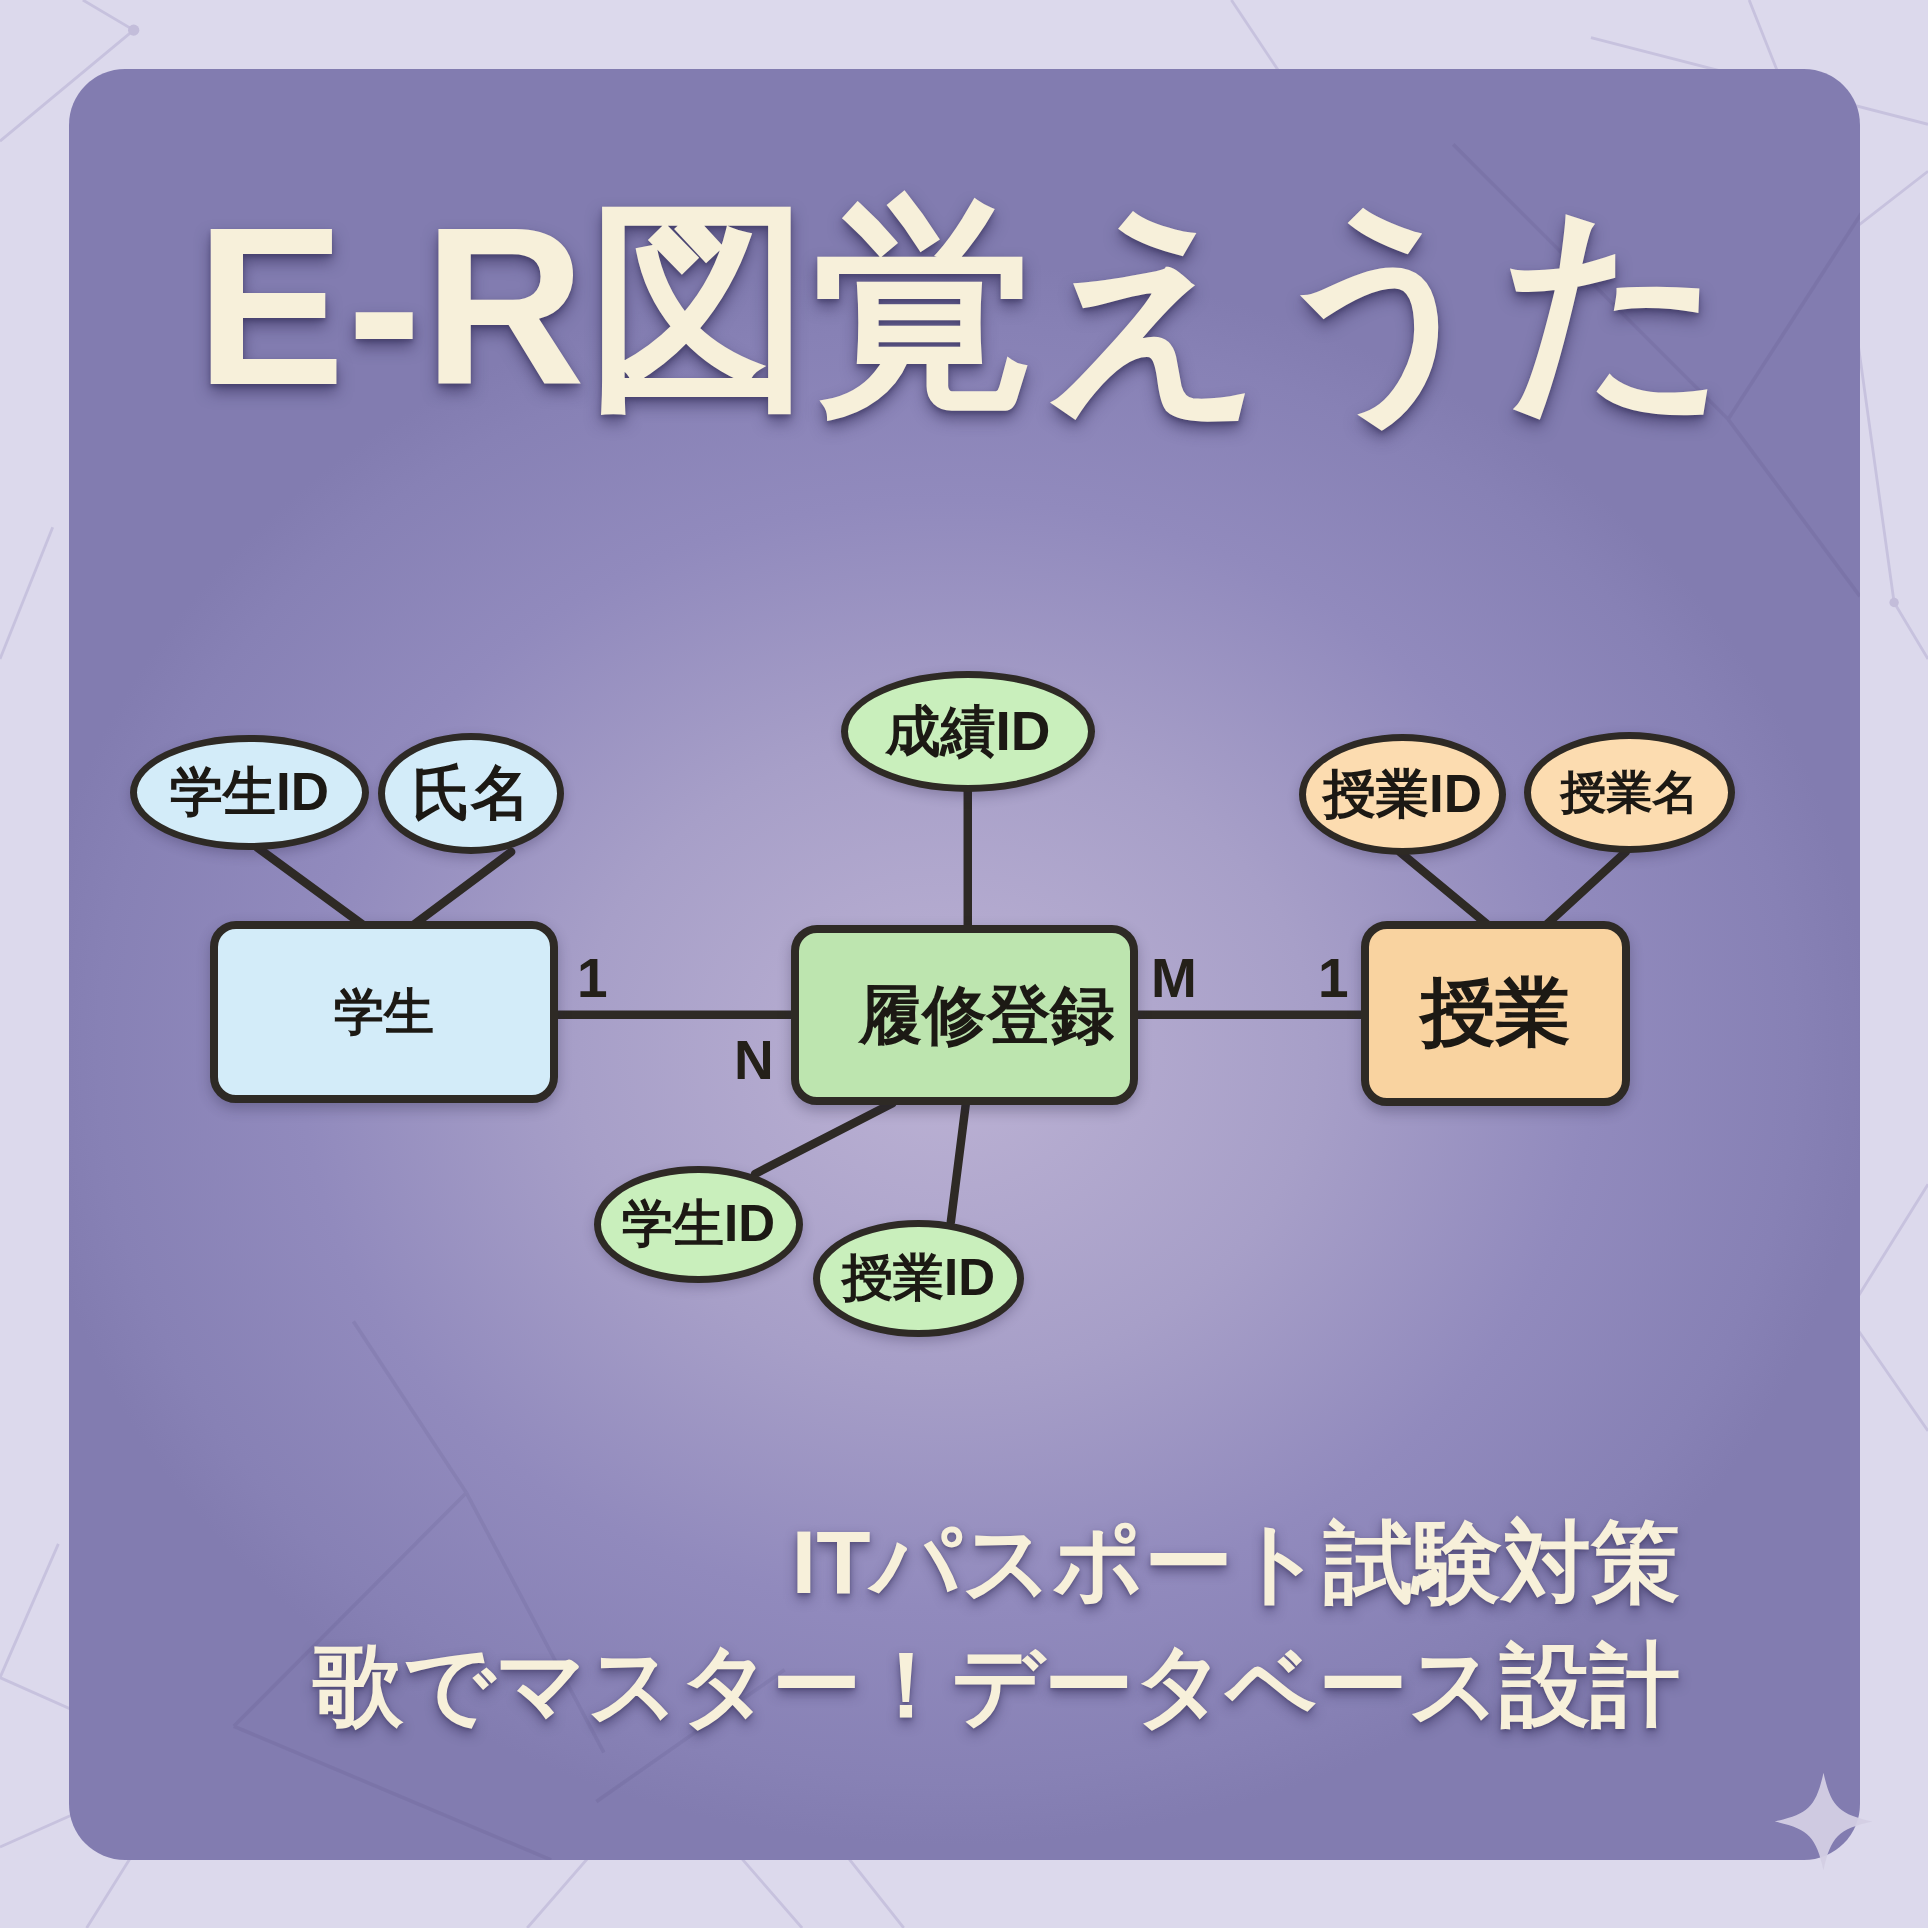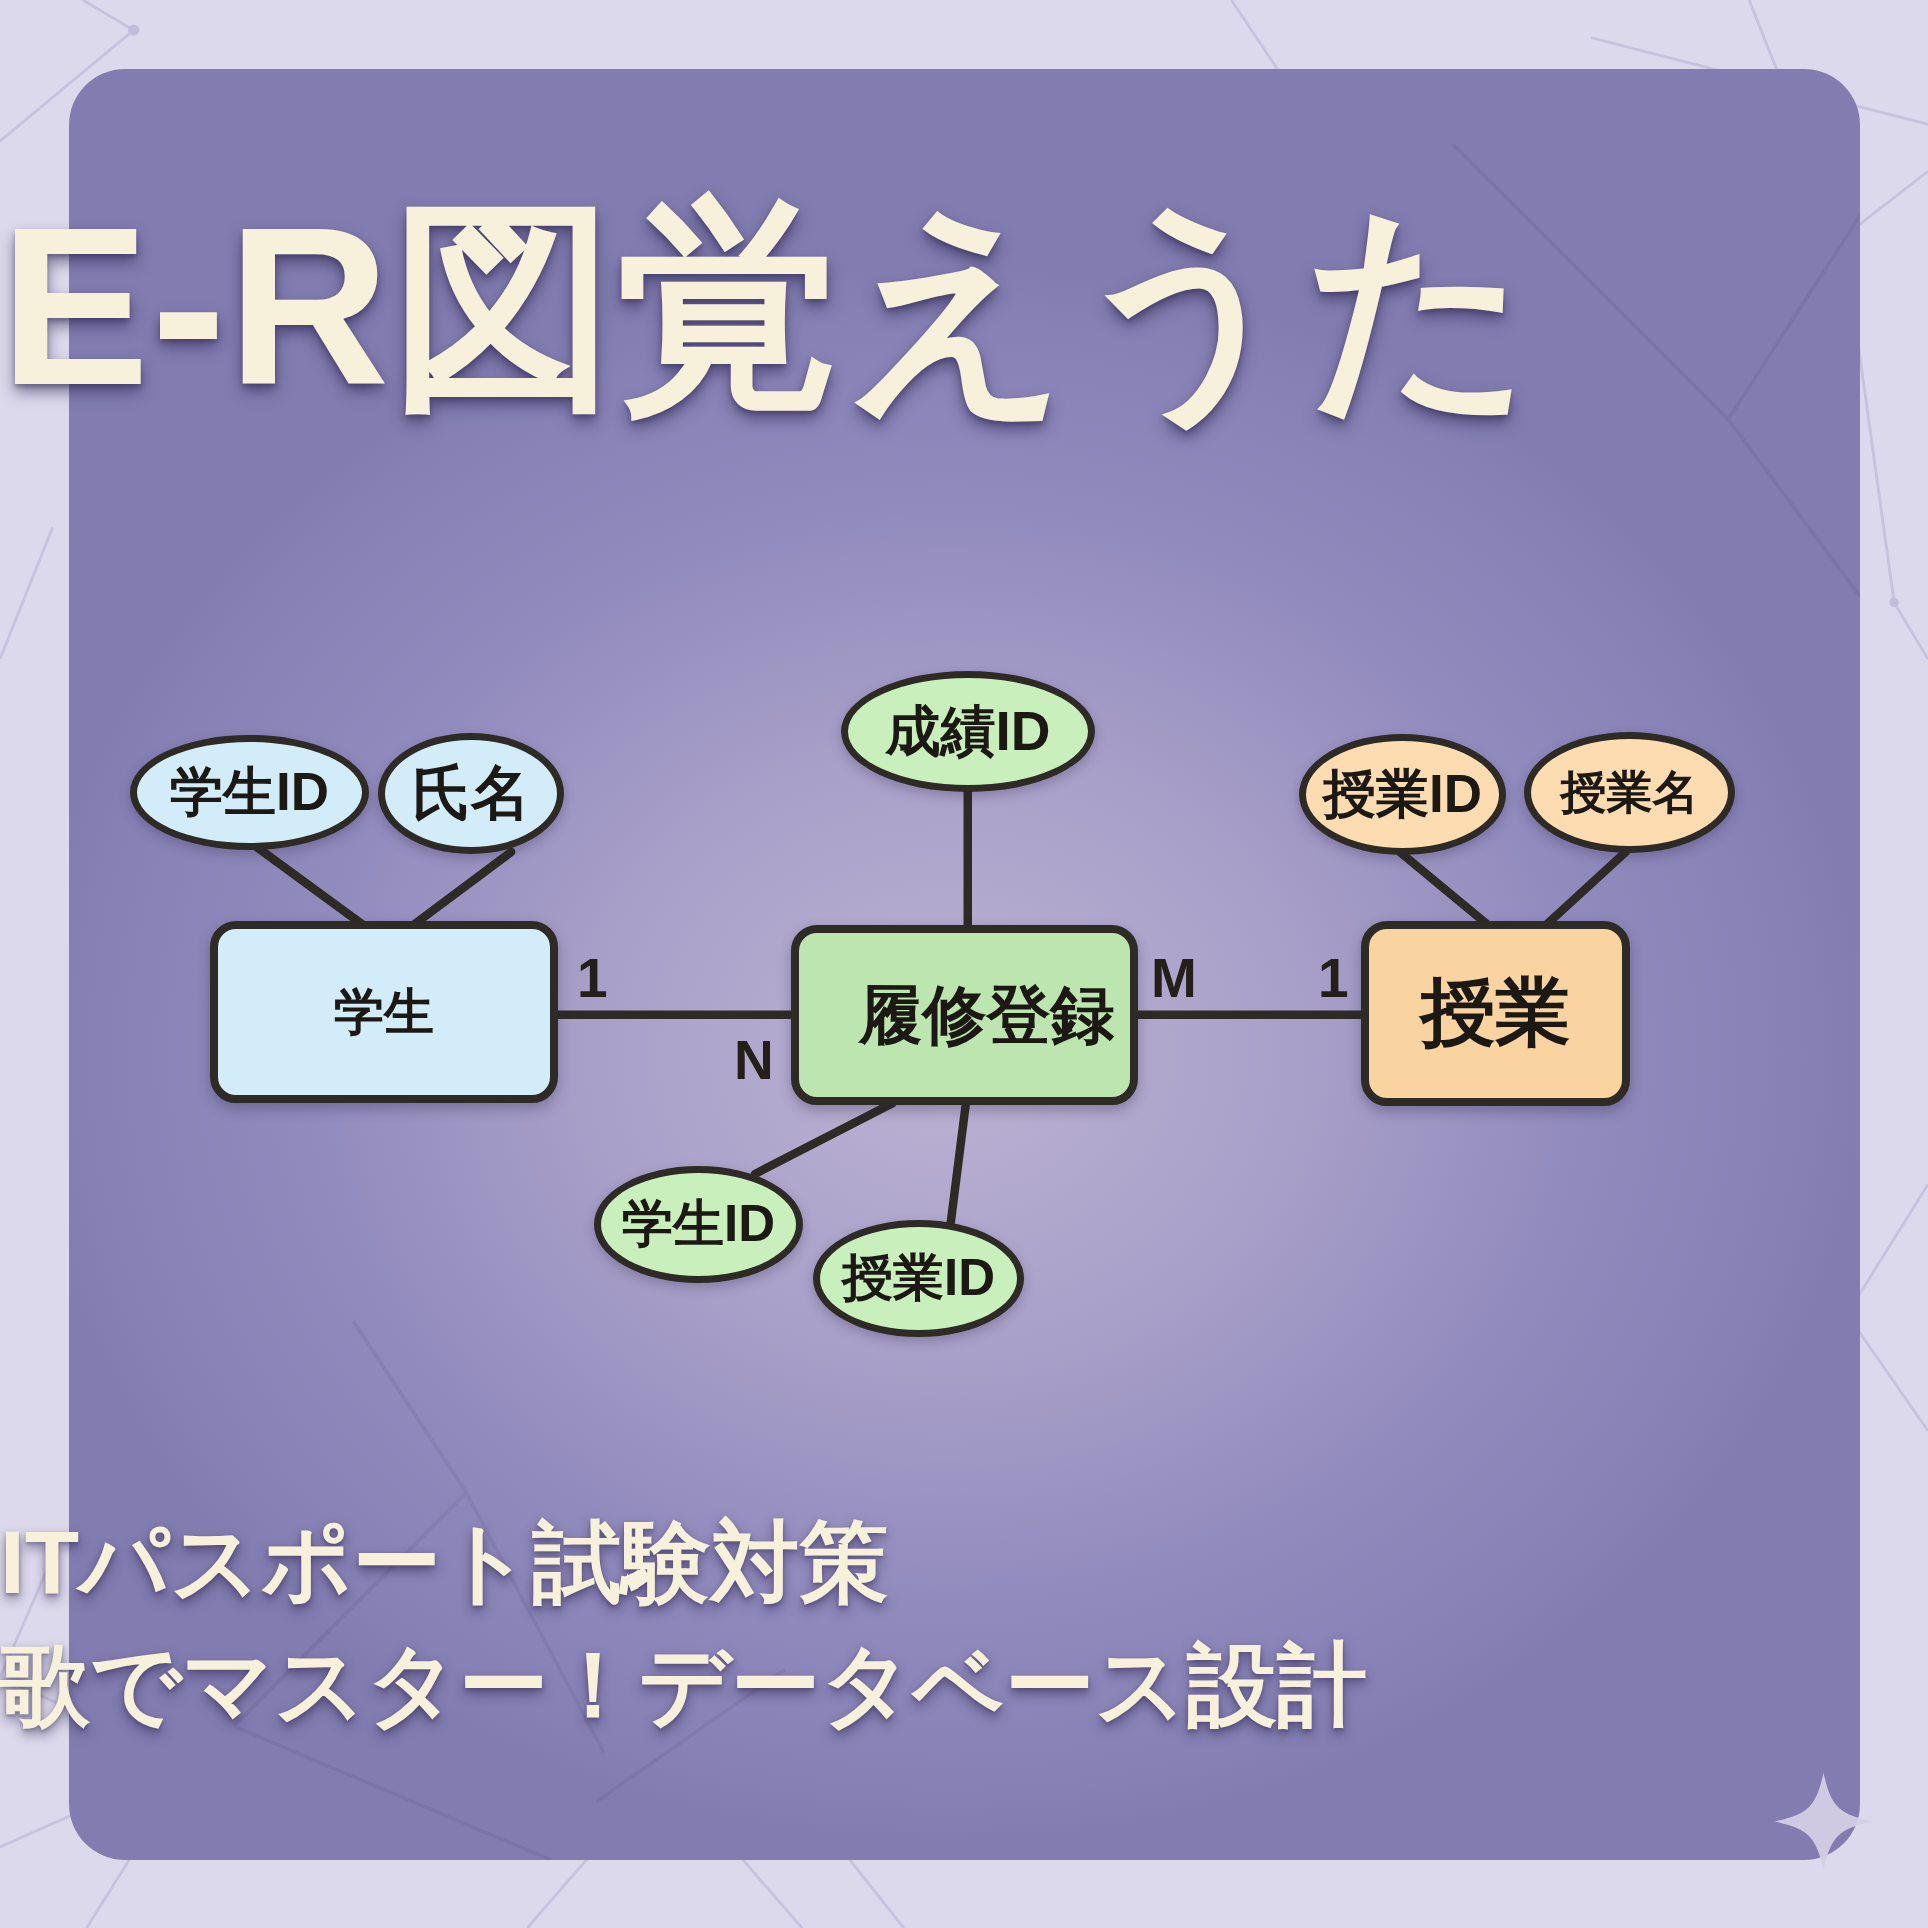--- a/index.html
+++ b/index.html
@@ -19,21 +19,21 @@
     position:absolute;left:69px;top:69px;width:1791px;height:1791px;
     border-radius:56px;
     background:radial-gradient(ellipse 923px 791px at 49% 55%,
       #bcb2d4 0%, #a79fc8 40%, #918abd 70%, #8781b5 92%, #827cb0 100%);
   }
   #card-net{position:absolute;left:69px;top:69px;width:1791px;height:1791px;opacity:.07;}
 
   
   .title{
     position:absolute;left:0;top:158px;width:1928px;
-    white-space:nowrap;
+    text-align:center;white-space:nowrap;
     font-size:224px;font-weight:800;letter-spacing:1.9px;
     color:#f7f0da;
     text-shadow:0 7.5px 15px rgba(42,36,78,.55),0 2.8px 4.7px rgba(42,36,78,.35);
   }
 
   
   .entity{
     position:absolute;box-sizing:border-box;
     border:8.5px solid #2e2a25;border-radius:26px;
     display:flex;align-items:center;justify-content:center;
@@ -52,21 +52,21 @@
   .green{background:#c9efbc;}
   .peach{background:#fcdcb0;}
   .orange-box{background:#f9d3a0;}
 
   .card-label{
     position:absolute;font-weight:800;font-size:55px;color:#242019;
   }
 
   
   .footer-line{
-    position:absolute;left:0;width:1680px;text-align:left;white-space:nowrap;
+    position:absolute;left:0;width:1680px;text-align:right;white-space:nowrap;
     font-weight:800;color:#f7f0da;
     text-shadow:0 5.6px 11.3px rgba(42,36,78,.50),0 1.9px 3.8px rgba(42,36,78,.35);
   }
   #footer1{top:1503px;font-size:89px;}
   #footer2{top:1625px;font-size:90px;}
 
   
   #sparkle{position:absolute;left:1771px;top:1769px;width:105px;height:105px;}
 </style>
 </head>

